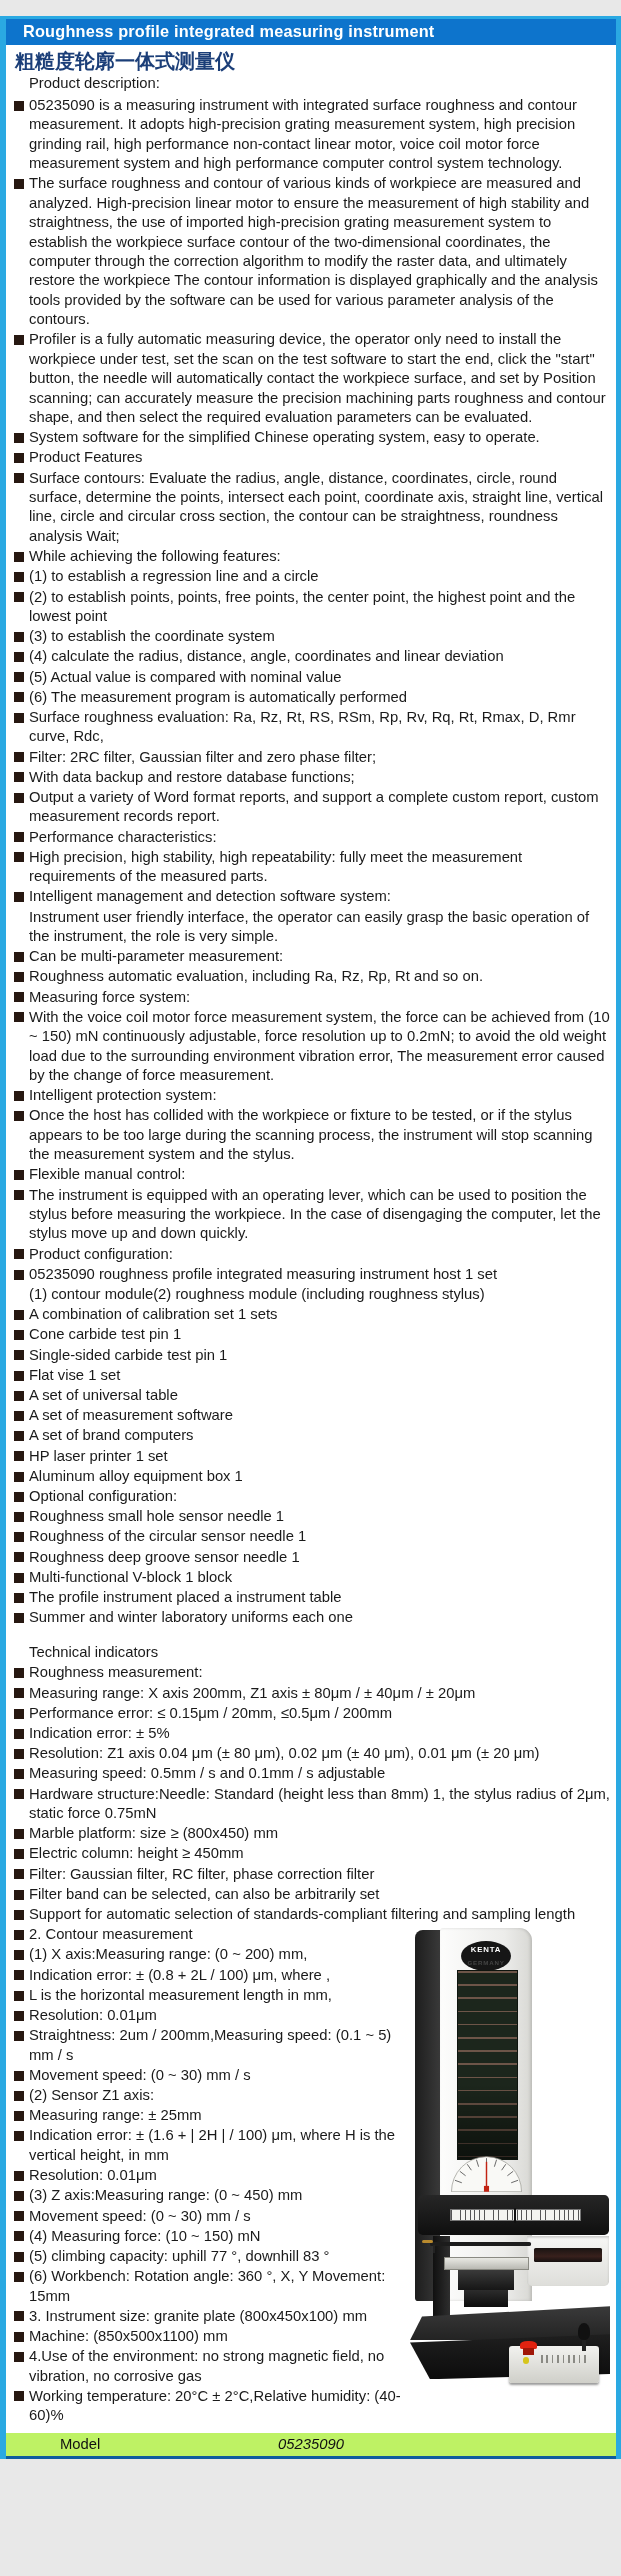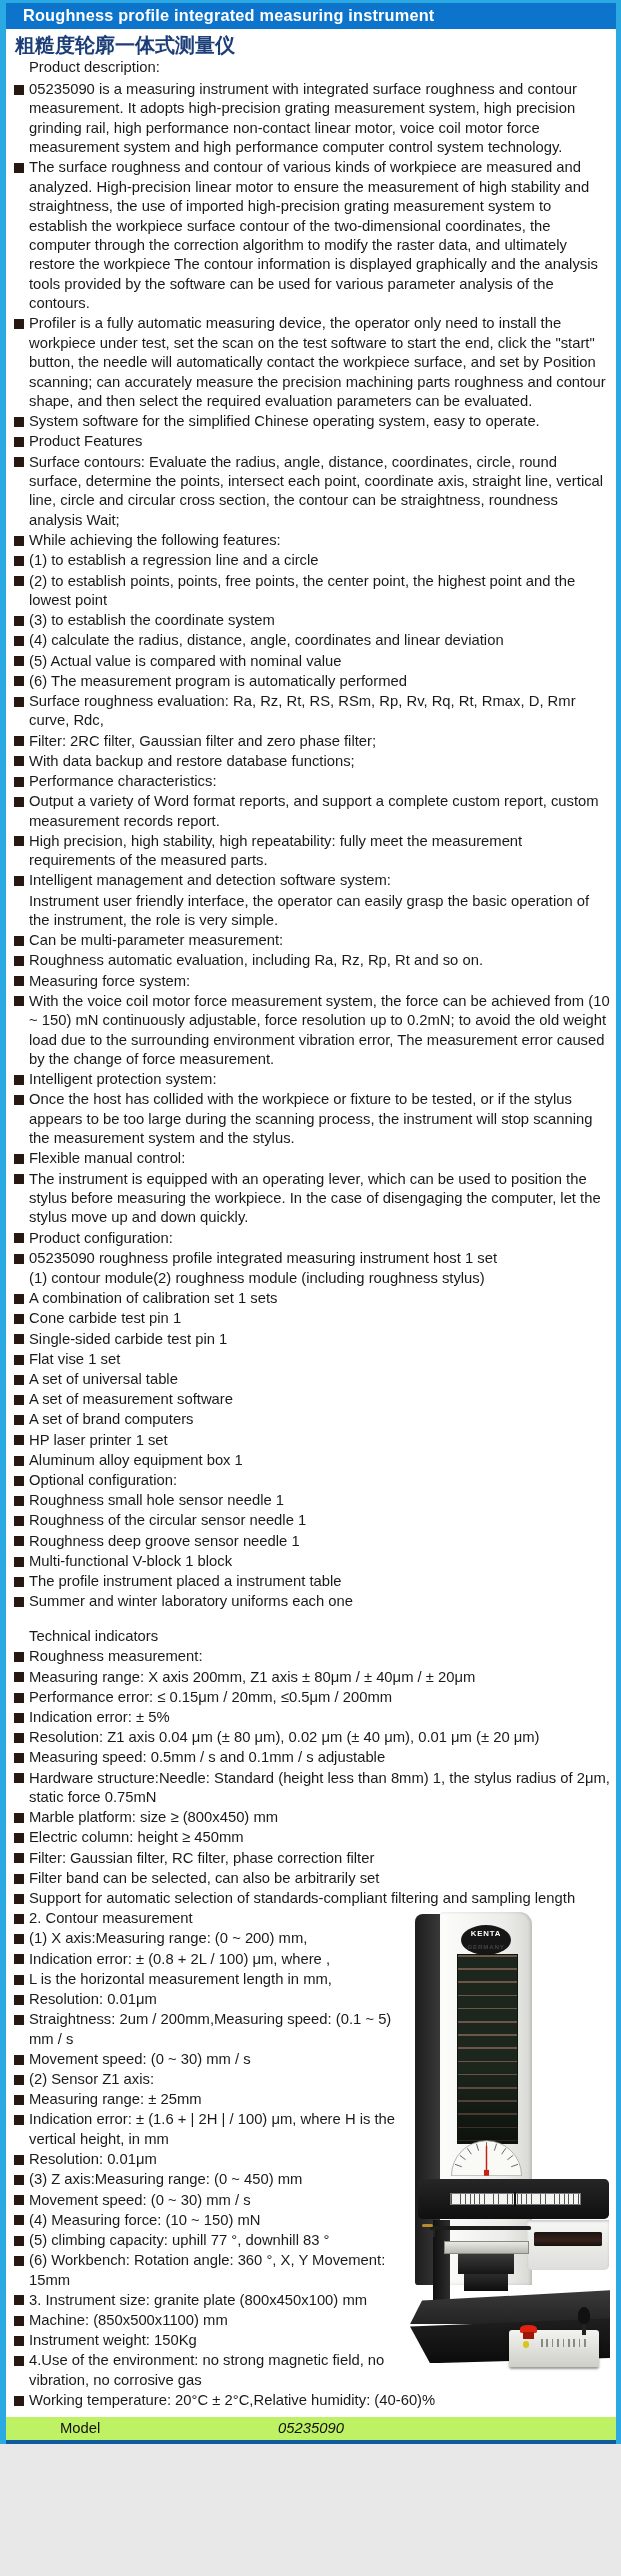--- a/index.html
+++ b/index.html
@@ -1,17 +1,17 @@
 <!DOCTYPE html>
 <html style="font-size:12.4px"><head>
 <meta charset="utf-8">
 <style>
   html,body{margin:0;padding:0;background:#e8e8e8;}
   .page{
-    width:622px;margin:0 auto;background:#ffffff;box-sizing:border-box;
+    width:622px;margin:16px auto;background:#ffffff;box-sizing:border-box;
     border-left:6.2px solid #2aa9e2;border-right:6.2px solid #2aa9e2;border-top:3.1px solid #2aa9e2;
     font-family:"Liberation Sans",sans-serif;color:#1a1a1a;position:relative;
   }
   .header-bar{
     background:#0d74cc;color:#ffffff;font-weight:bold;font-size:16.3px;
     padding:3.1px 0 3.9px 17px;letter-spacing:0.2px;
   }
   .content{padding:0 6px;}
   .zh-title{
     color:#1b3e78;font-weight:bold;font-size:20px;margin:4.7px 0 1.6px 3.1px;line-height:23px;
@@ -100,22 +100,22 @@
         <div class="item"><span class="sq"></span><span class="txt">While achieving the following features:</span></div>
         <div class="item"><span class="sq"></span><span class="txt">(1) to establish a regression line and a circle</span></div>
         <div class="item"><span class="sq"></span><span class="txt">(2) to establish points, points, free points, the center point, the highest point and the lowest point</span></div>
         <div class="item"><span class="sq"></span><span class="txt">(3) to establish the coordinate system</span></div>
         <div class="item"><span class="sq"></span><span class="txt">(4) calculate the radius, distance, angle, coordinates and linear deviation</span></div>
         <div class="item"><span class="sq"></span><span class="txt">(5) Actual value is compared with nominal value</span></div>
         <div class="item"><span class="sq"></span><span class="txt">(6) The measurement program is automatically performed</span></div>
         <div class="item"><span class="sq"></span><span class="txt">Surface roughness evaluation: Ra, Rz, Rt, RS, RSm, Rp, Rv, Rq, Rt, Rmax, D, Rmr curve, Rdc,</span></div>
         <div class="item"><span class="sq"></span><span class="txt">Filter: 2RC filter, Gaussian filter and zero phase filter;</span></div>
         <div class="item"><span class="sq"></span><span class="txt">With data backup and restore database functions;</span></div>
+        <div class="item"><span class="sq"></span><span class="txt">Output a variety of Word format reports, and support a complete custom report, custom measurement records report.</span></div>
         <div class="item"><span class="sq"></span><span class="txt">Performance characteristics:</span></div>
-        <div class="item"><span class="sq"></span><span class="txt">Output a variety of Word format reports, and support a complete custom report, custom measurement records report.</span></div>
         <div class="item"><span class="sq"></span><span class="txt">High precision, high stability, high repeatability: fully meet the measurement requirements of the measured parts.</span></div>
         <div class="item"><span class="sq"></span><span class="txt">Intelligent management and detection software system:</span></div>
         <div class="item"><span class="txt">Instrument user friendly interface, the operator can easily grasp the basic operation of the instrument, the role is very simple.</span></div>
         <div class="item"><span class="sq"></span><span class="txt">Can be multi-parameter measurement:</span></div>
         <div class="item"><span class="sq"></span><span class="txt">Roughness automatic evaluation, including Ra, Rz, Rp, Rt and so on.</span></div>
         <div class="item"><span class="sq"></span><span class="txt">Measuring force system:</span></div>
         <div class="item"><span class="sq"></span><span class="txt">With the voice coil motor force measurement system, the force can be achieved from (10 ~ 150) mN continuously adjustable, force resolution up to 0.2mN; to avoid the old weight load due to the surrounding environment vibration error, The measurement error caused by the change of force measurement.</span></div>
         <div class="item"><span class="sq"></span><span class="txt">Intelligent protection system:</span></div>
         <div class="item"><span class="sq"></span><span class="txt">Once the host has collided with the workpiece or fixture to be tested, or if the stylus appears to be too large during the scanning process, the instrument will stop scanning the measurement system and the stylus.</span></div>
         <div class="item"><span class="sq"></span><span class="txt">Flexible manual control:</span></div>
@@ -211,21 +211,20 @@
           <div class="item"><span class="sq"></span><span class="txt">Measuring range: ± 25mm</span></div>
           <div class="item"><span class="sq"></span><span class="txt">Indication error: ± (1.6 + | 2H | / 100) μm, where H is the vertical height, in mm</span></div>
           <div class="item"><span class="sq"></span><span class="txt">Resolution: 0.01μm</span></div>
           <div class="item"><span class="sq"></span><span class="txt">(3) Z axis:Measuring range: (0 ~ 450) mm</span></div>
           <div class="item"><span class="sq"></span><span class="txt">Movement speed: (0 ~ 30) mm / s</span></div>
           <div class="item"><span class="sq"></span><span class="txt">(4) Measuring force: (10 ~ 150) mN</span></div>
           <div class="item"><span class="sq"></span><span class="txt">(5) climbing capacity: uphill 77 °, downhill 83 °</span></div>
           <div class="item"><span class="sq"></span><span class="txt">(6) Workbench: Rotation angle: 360 °, X, Y Movement: 15mm</span></div>
           <div class="item"><span class="sq"></span><span class="txt">3. Instrument size: granite plate (800x450x100) mm</span></div>
           <div class="item"><span class="sq"></span><span class="txt">Machine: (850x500x1100) mm</span></div>
-          <div class="item"><span class="sq"></span><span class="txt">Instrument weight: 150Kg</span></div>
           <div class="item"><span class="sq"></span><span class="txt">4.Use of the environment: no strong magnetic field, no vibration, no corrosive gas</span></div>
           <div class="item"><span class="sq"></span><span class="txt">Working temperature: 20°C ± 2°C,Relative humidity: (40-60)%</span></div>
         </div>
     </div>
 
     <div class="footer"></div>
   </div>
 
   <div class="footer-space"></div>
   <div class="footer-bar">

